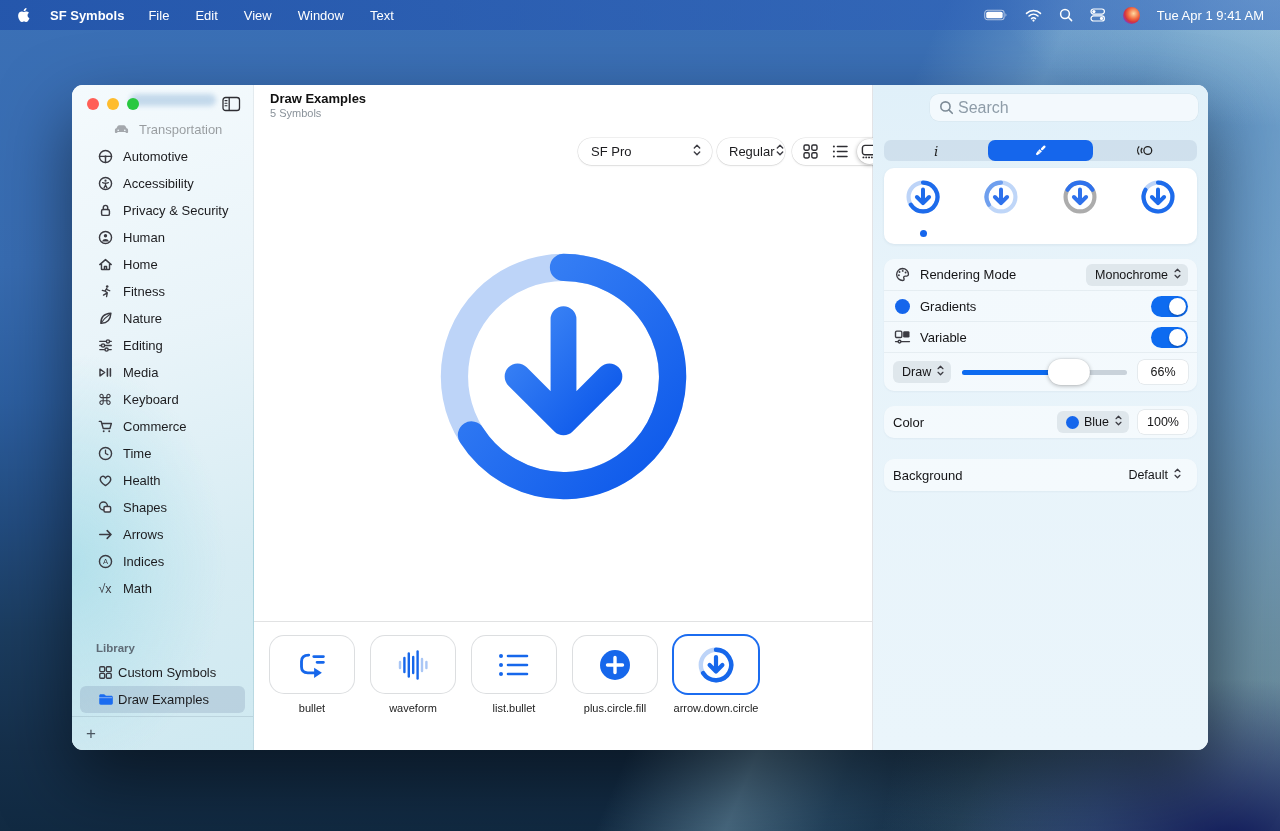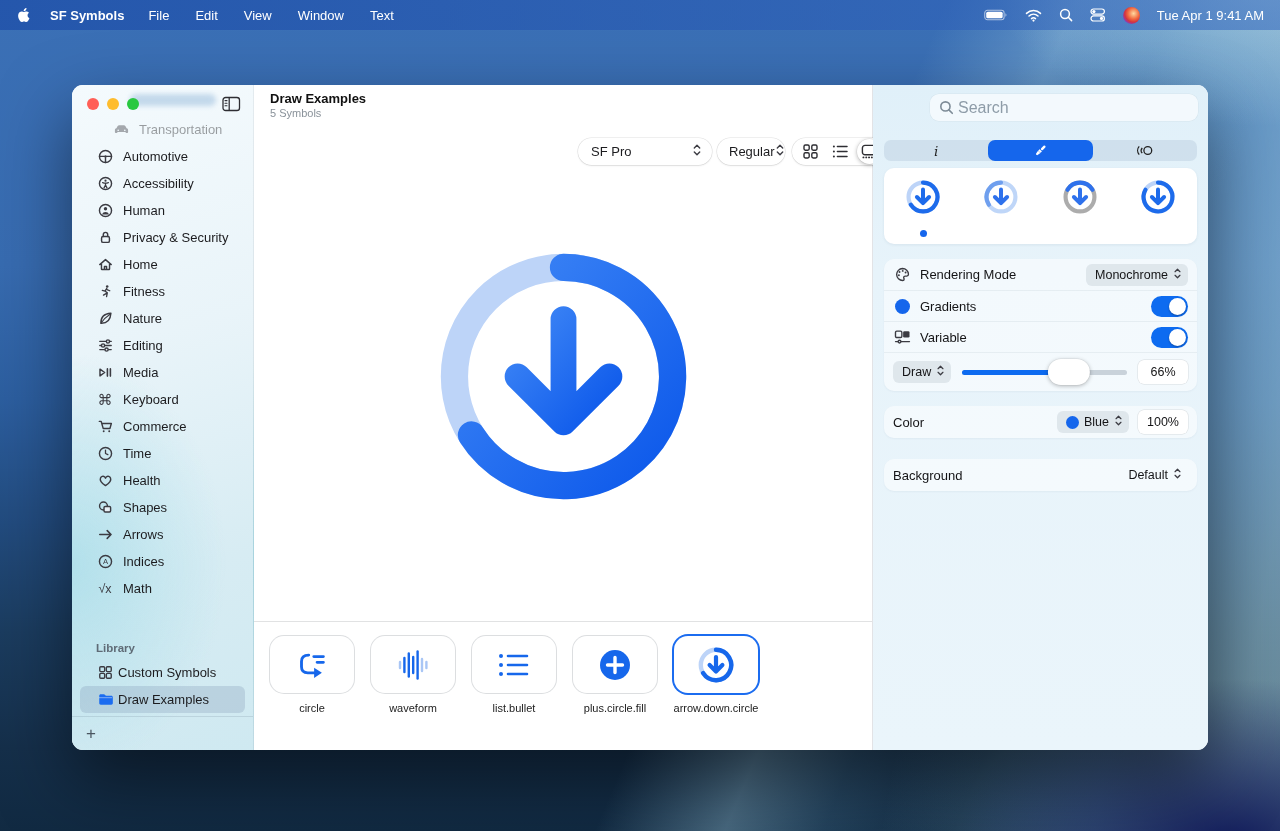--- a/index.html
+++ b/index.html
@@ -264,35 +264,35 @@
                 <circle cx="8" cy="8" r="5.7"></circle>
                 <circle cx="8" cy="5.3" r="1" fill="#3b3b42" stroke="none"></circle>
                 <path d="M5.3 7.1 C7 7.8 9 7.8 10.7 7.1 M8 8.1 V9.5 M8 9.5 L6.6 12.1 M8 9.5 L9.4 12.1" stroke-width="1.2"></path>
               </svg>
             </span>
           <span>Accessibility</span>
         </li>
         <li class="cat-row">
           <span class="cicon">
               <svg width="17" height="17" viewBox="0 0 16 16">
+                <rect x="4.3" y="7" width="7.4" height="5.6" rx="1.4"></rect>
+                <path d="M5.9 7 V5.3 a2.1 2.1 0 0 1 4.2 0 V7"></path>
+              </svg>
+            </span>
+          <span>Privacy &amp; Security</span>
+        </li>
+        <li class="cat-row">
+          <span class="cicon">
+              <svg width="17" height="17" viewBox="0 0 16 16">
                 <circle cx="8" cy="8" r="5.7"></circle>
                 <circle cx="8" cy="6.4" r="1.6" fill="#3b3b42" stroke="none"></circle>
                 <path d="M4.7 11.8 C5.3 10 6.5 9.3 8 9.3 s2.7.7 3.3 2.5" fill="#3b3b42" stroke="none"></path>
               </svg>
             </span>
           <span>Human</span>
-        </li>
-        <li class="cat-row">
-          <span class="cicon">
-              <svg width="17" height="17" viewBox="0 0 16 16">
-                <rect x="4.3" y="7" width="7.4" height="5.6" rx="1.4"></rect>
-                <path d="M5.9 7 V5.3 a2.1 2.1 0 0 1 4.2 0 V7"></path>
-              </svg>
-            </span>
-          <span>Privacy &amp; Security</span>
         </li>
         <li class="cat-row">
           <span class="cicon">
               <svg width="17" height="17" viewBox="0 0 16 16">
                 <path d="M2.6 8.1 L8 3.4 L13.4 8.1 M4.2 6.9 V12.2 a.5.5 0 0 0 .5.5 h6.6 a.5.5 0 0 0 .5-.5 V6.9 M7 12.6 V9.9 h2 v2.7"></path>
               </svg>
             </span>
           <span>Home</span>
         </li>
         <li class="cat-row">
@@ -498,21 +498,21 @@
       <div class="g-item">
         <div class="g-card">
           <svg width="34" height="30" viewBox="0 0 22 20">
               <g fill="none" stroke="#1667eb" stroke-width="1.9" stroke-linecap="round">
                 <path d="M18.6 4.4 H12.2 M18.6 8.2 H14.4"></path>
                 <path d="M8.8 3.4 C5.6 3.4 4 5 4 7.6 V11.2 C4 13.8 5.6 15.2 8.2 15.2 H13.2"></path>
               </g>
               <path d="M12.4 11.8 L17.6 15.2 L12.4 18.6 Z" fill="#1667eb"></path>
             </svg>
         </div>
-        <div class="g-label">circle</div>
+        <div class="g-label">bullet</div>
       </div>
       <div class="g-item">
         <div class="g-card">
           <svg width="34" height="32" viewBox="0 0 34 32">
               <g stroke-width="2.4" stroke-linecap="round" fill="none">
                 <path d="M4 13 V19" stroke="#a9c6f5"></path>
                 <path d="M8.4 9 V23" stroke="#1667eb"></path>
                 <path d="M12.8 4.5 V27.5" stroke="#1667eb"></path>
                 <path d="M17.2 8 V24" stroke="#1667eb"></path>
                 <path d="M21.6 2.5 V29.5" stroke="#1667eb"></path>

